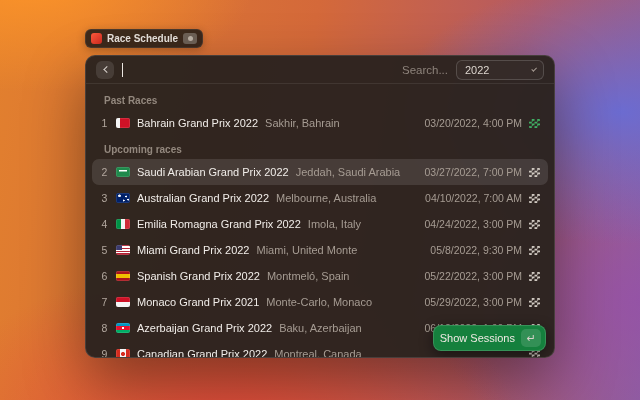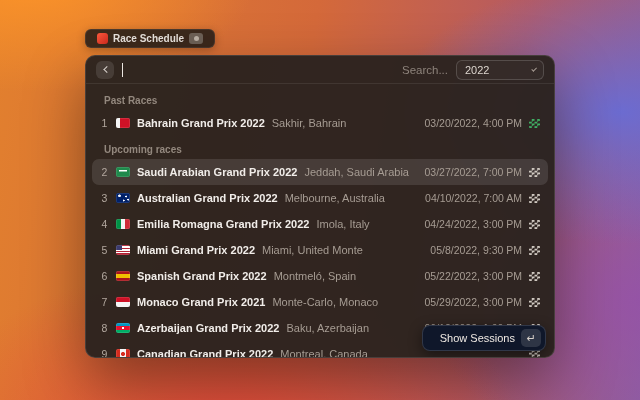--- a/index.html
+++ b/index.html
@@ -11,21 +11,21 @@
       radial-gradient(60% 55% at 97% 28%, rgba(99,110,221,0.85), rgba(99,110,221,0) 60%),
       radial-gradient(55% 65% at 100% 75%, rgba(150,80,170,0.75), rgba(150,80,170,0) 60%),
       radial-gradient(70% 60% at 35% 105%, rgba(228,70,60,0.85), rgba(228,70,60,0) 65%),
       radial-gradient(50% 40% at 5% -5%, rgba(255,150,40,0.9), rgba(255,150,40,0) 70%),
       linear-gradient(100deg, #e2802e 0%, #d4693a 45%, #b55a62 75%, #8d5f9f 100%);
   }
 
   
   .badge {
     position:absolute; left:85px; top:29px; height:19px;
-    display:flex; align-items:center; gap:5px; padding:0 11px;
+    display:flex; align-items:center; gap:5px; padding:0 5px;
     background:rgba(42,32,26,0.9); border:1px solid rgba(255,255,255,0.08);
     border-radius:6px; box-shadow:0 2px 8px rgba(0,0,0,0.25);
   }
   .badge-ext { width:11px; height:11px; border-radius:3px; flex:none;
     background:linear-gradient(135deg,#ff5a3c,#d22b1f); }
   .badge-title { color:#e9e3dd; font-size:10px; font-weight:600; white-space:nowrap; }
   .badge-cam { width:14px; height:11px; border-radius:3px; background:#6e6157; position:relative; flex:none; }
   .badge-cam::after { content:""; position:absolute; left:4.5px; top:3px; width:5px; height:5px;
     border-radius:50%; background:#bdb2a7; }
 
@@ -54,21 +54,21 @@
   .dd-chev { width:5px; height:5px; border-right:1.3px solid #a69c93; border-bottom:1.3px solid #a69c93;
     transform:rotate(45deg) translateY(-1px); }
 
   .list { position:relative; height:calc(100% - 29px); padding-top:3px; }
   .sec { padding:8px 18px 4px; color:#93887e; font-size:10px; font-weight:600; }
   .row { display:flex; align-items:center; height:26px; padding:0 14px; gap:7px; }
   .row.selected { background:rgba(255,255,255,0.11); border-radius:7px; margin:0 6px; padding:0 8px; }
   .rank { width:9px; text-align:center; color:#b3a89f; font-size:10.5px; flex:none; }
   .flag { width:14px; height:10px; border-radius:2px; flex:none;
     box-shadow:inset 0 0 0 0.5px rgba(255,255,255,0.22); }
-  .title { color:#f1ede9; font-size:11px; font-weight:700; white-space:nowrap; }
+  .title { color:#f1ede9; font-size:11px; font-weight:400; white-space:nowrap; }
   .loc { color:#a69c93; font-size:11px; white-space:nowrap; }
   .spacer { flex:1; }
   .date { color:#a69c93; font-size:10.5px; white-space:nowrap; }
   .chk { width:11px; height:9px; flex:none; border-radius:1px;
     background-image:conic-gradient(var(--c,#cfc8c0) 0 25%, transparent 25% 50%, var(--c,#cfc8c0) 50% 75%, transparent 75%);
     background-size:50% 50%; }
 
   
   .flag-bahrain { background:linear-gradient(90deg,#f5f5f5 0 32%, #ce1126 32%); }
   .flag-saudi-arabia { background:linear-gradient(#fff,#fff) 50% 38%/8px 1.5px no-repeat, #1f8a4c; }
@@ -88,22 +88,22 @@
       radial-gradient(circle at 50% 50%, #fff 0 1px, transparent 1.5px),
       linear-gradient(180deg,#0098c3 0 33%, #e8112d 33% 67%, #00ad66 67%); }
   .flag-canada { background:
       radial-gradient(circle at 50% 50%, #d52b1e 0 1.8px, transparent 2.3px),
       linear-gradient(90deg,#d52b1e 0 27%, #f5f5f5 27% 73%, #d52b1e 73%); }
 
   
   .action {
     position:absolute; right:8px; bottom:6px; z-index:5;
     display:flex; align-items:center; gap:6px;
-    background:#0f172a; border:1px solid rgba(255,255,255,0.14);
-    border-radius:8px; padding:3px 4px 3px 17px;
+    background:#15803d; border:1px solid rgba(255,255,255,0.14);
+    border-radius:8px; padding:3px 4px 3px 6px;
     box-shadow:0 4px 14px rgba(0,0,0,0.45);
   }
   .action-label { color:#efe9e3; font-size:11px; font-weight:500; white-space:nowrap; }
   .keycap { width:20px; height:18px; border-radius:5px; background:rgba(255,255,255,0.13);
     display:flex; align-items:center; justify-content:center; color:#d8d1ca; font-size:11px; }
 </style>
 </head>
 <body>
 
 <div class="badge">

